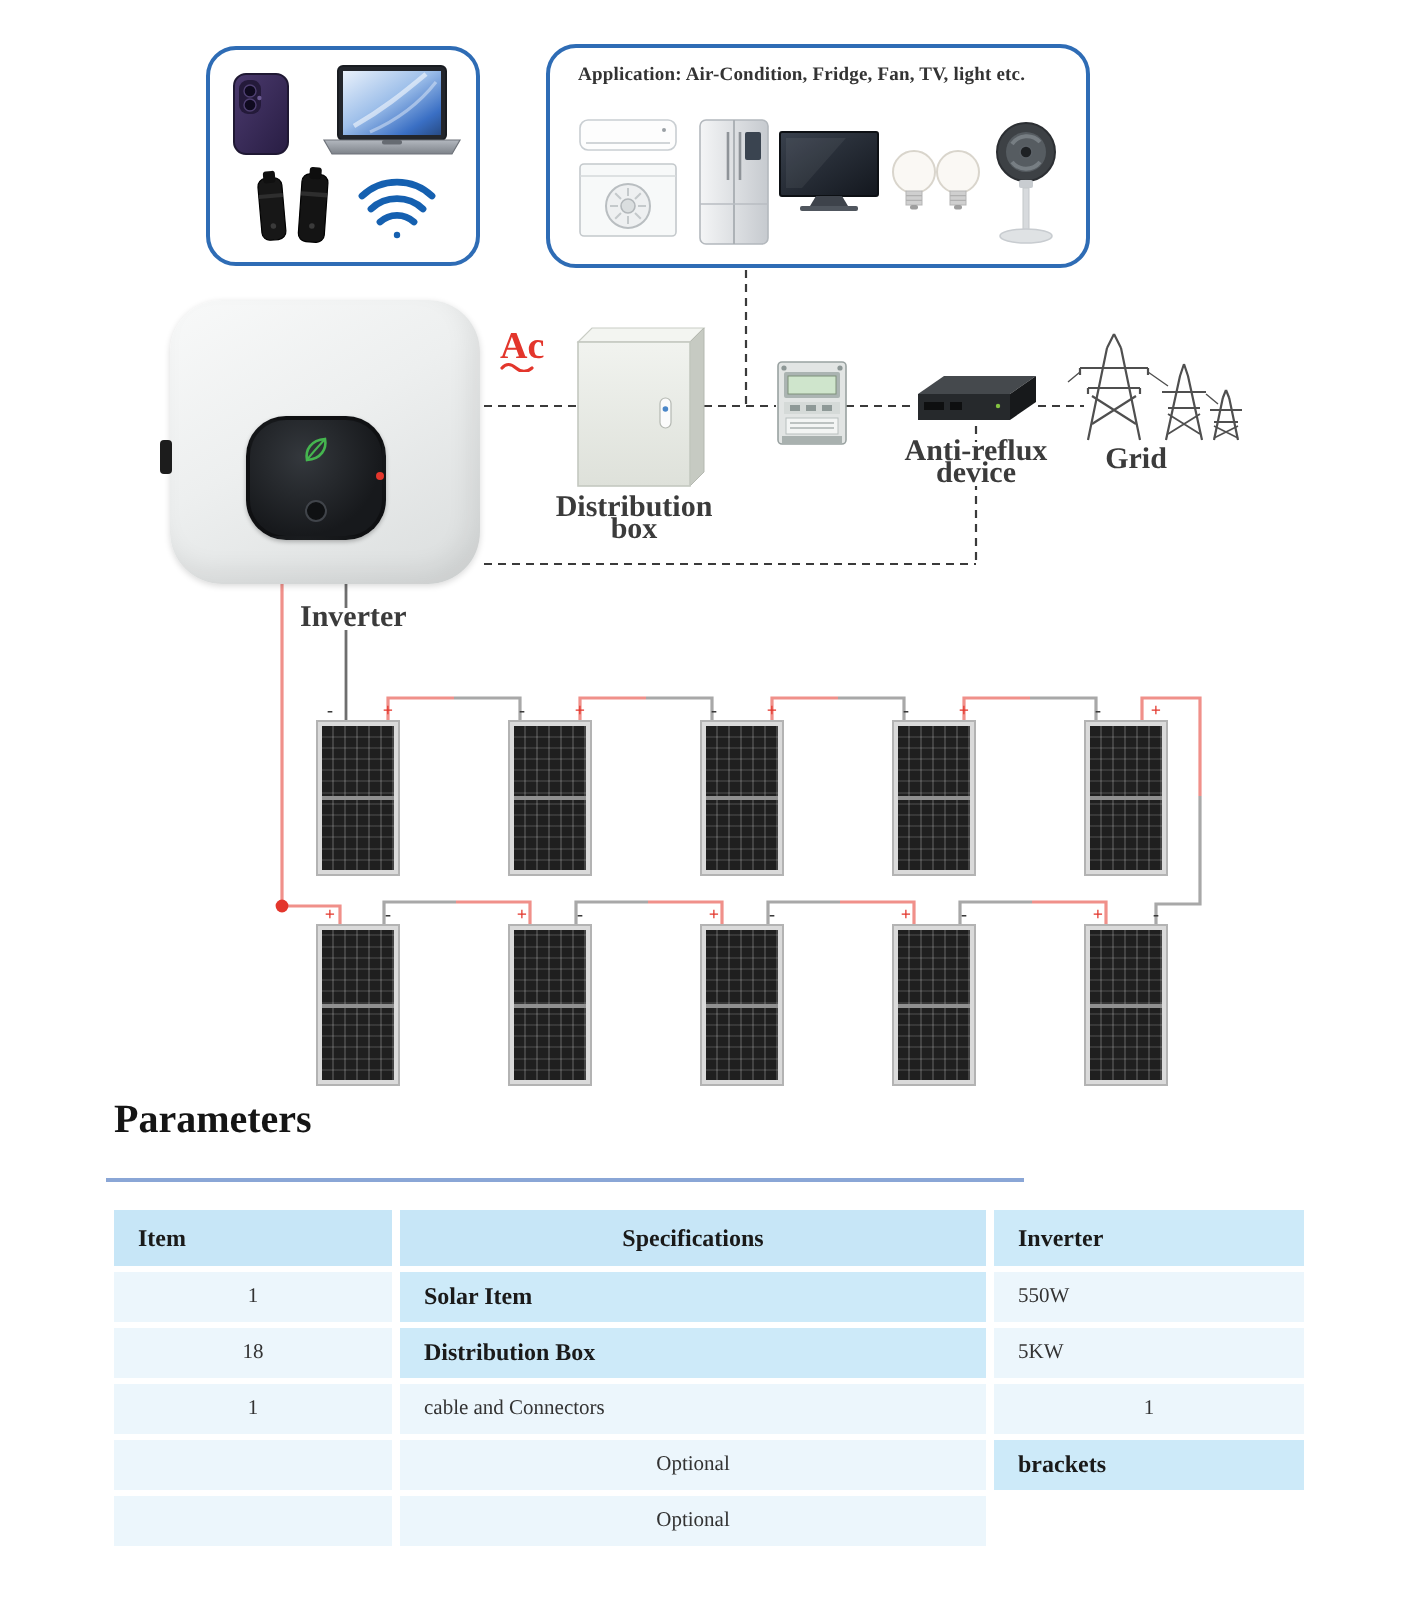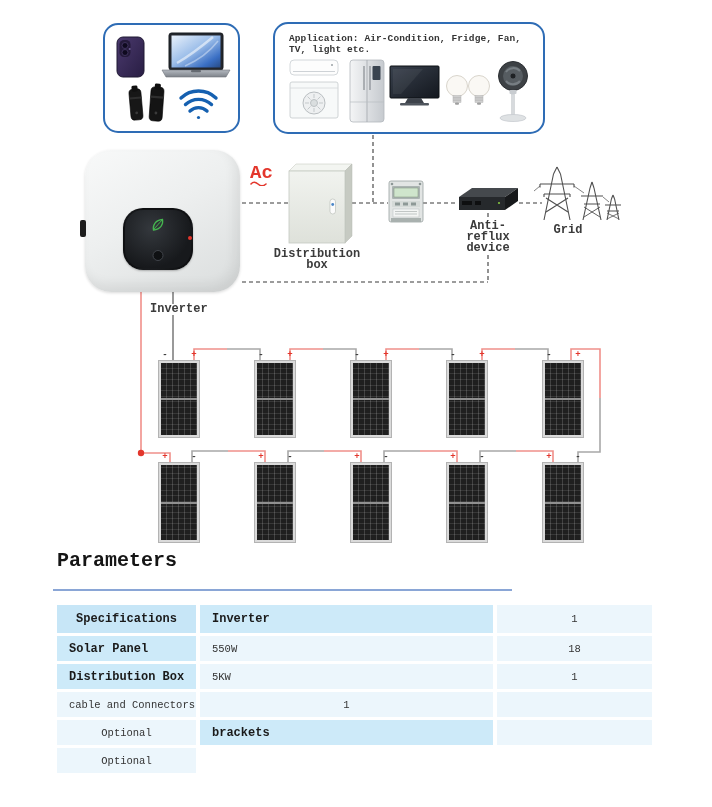--- a/index.html
+++ b/index.html
@@ -1,17 +1,17 @@
 <!DOCTYPE html>
 <html><head>
 <meta charset="utf-8">
 <style>
   html,body{margin:0;padding:0;background:#fff;}
   .canvas{position:relative;width:712px;height:807px;background:#fff;overflow:hidden;
-          font-family:Liberation Mono, monospace;
+          font-family:Liberation Serif, serif;
           --box-border-blue:#2e6cb5;--wire-red:#f0908a;--signal-red:#e3362c;--wire-gray:#a8a8a8;
           --table-header-bg:#c7e6f7;--table-item-bg:#cdeaf9;--table-cell-bg:#ecf6fc;}
 
   .bluebox{position:absolute;border:2.5px solid var(--box-border-blue);border-radius:15px;background:#fff;box-sizing:border-box;}
   .monitor-box{left:103px;top:23px;width:137px;height:110px;}
   .app-box{left:273px;top:22px;width:272px;height:112px;}
   .app-label{position:absolute;left:14px;top:9px;font-size:9.5px;font-weight:bold;color:#333;letter-spacing:.1px;}
   .boxsvg{position:absolute;left:0;top:0;}
 
   .diagram-svg{position:absolute;left:0;top:0;pointer-events:none;}
@@ -26,21 +26,21 @@
             box-shadow:inset -5px -7px 12px rgba(0,0,0,.07),0 1px 3px rgba(0,0,0,.15);}
   .inv-tab{position:absolute;left:-5px;top:70px;width:6px;height:17px;background:#1c1c1c;border-radius:2px;}
   .inv-display{position:absolute;left:38px;top:58px;width:66px;height:58px;border-radius:20px;
                background:radial-gradient(circle at 40% 32%,#34383d 0%,#17191c 70%);
                border:2px solid rgba(0,0,0,.35);box-shadow:0 1px 2px rgba(0,0,0,.25);}
   .inv-led{position:absolute;right:-1px;top:26px;width:4px;height:4px;background:var(--signal-red);border-radius:50%;}
   .inv-btn{position:absolute;left:50%;transform:translateX(-50%);bottom:7px;width:11px;height:11px;border-radius:50%;
            background:#0f1113;border:1.5px solid #40444a;box-sizing:border-box;}
   .leaf-svg{position:absolute;left:50%;transform:translateX(-50%);top:8px;}
 
-  .dlabel{position:absolute;font-size:12px;font-weight:bold;color:#3b3b3b;line-height:11px;}
+  .dlabel{position:absolute;font-size:15px;font-weight:bold;color:#3b3b3b;line-height:11px;}
   .center{text-align:center;}
   .whitebg{background:#fff;}
   .ac-label{left:250px;top:167px;color:var(--signal-red);font-weight:bold;font-size:19px;line-height:13px;}
   .lbl-inverter{left:148px;top:304px;background:#fff;padding:0 2px;}
   .lbl-distbox{left:269px;top:249px;width:96px;}
   .lbl-antireflux{left:452px;top:221px;width:72px;}
   .lbl-grid{left:546px;top:225px;width:44px;}
 
   .solar-array{position:absolute;left:0;top:0;width:712px;height:560px;}
   .panel{position:absolute;width:40px;box-sizing:border-box;background-color:#1f1f1f;
@@ -338,24 +338,25 @@
       <span class="term plus" style="left: 448px; top: 452px;">+</span>
       <span class="term minus" style="left: 477px; top: 452px;">-</span>
       <div class="panel" style="left: 543px; top: 463px; height: 79px;"></div>
       <span class="term plus" style="left: 544px; top: 452px;">+</span>
       <span class="term minus" style="left: 573px; top: 452px;">-</span>
     </div>
 
   <h2 class="params-title">Parameters</h2>
   <div class="rule"></div>
   <div class="ptable">
+    <div class="cell head item-head">Item</div>
     <div class="cell head center">Specifications</div>
   <div class="cell item-cell">Inverter</div>
       <div class="cell qty-cell">1</div>
-      <div class="cell item-cell">Solar Panel</div>
+      <div class="cell item-cell">Solar Item</div>
       <div class="cell spec-cell">550W</div>
       <div class="cell qty-cell">18</div>
       <div class="cell item-cell">Distribution Box</div>
       <div class="cell spec-cell">5KW</div>
       <div class="cell qty-cell">1</div>
       <div class="cell spec-cell">cable and Connectors</div>
       <div class="cell qty-cell">1</div>
       <div class="cell spec-cell"></div>
       <div class="cell qty-cell">Optional</div>
       <div class="cell item-cell">brackets</div>

